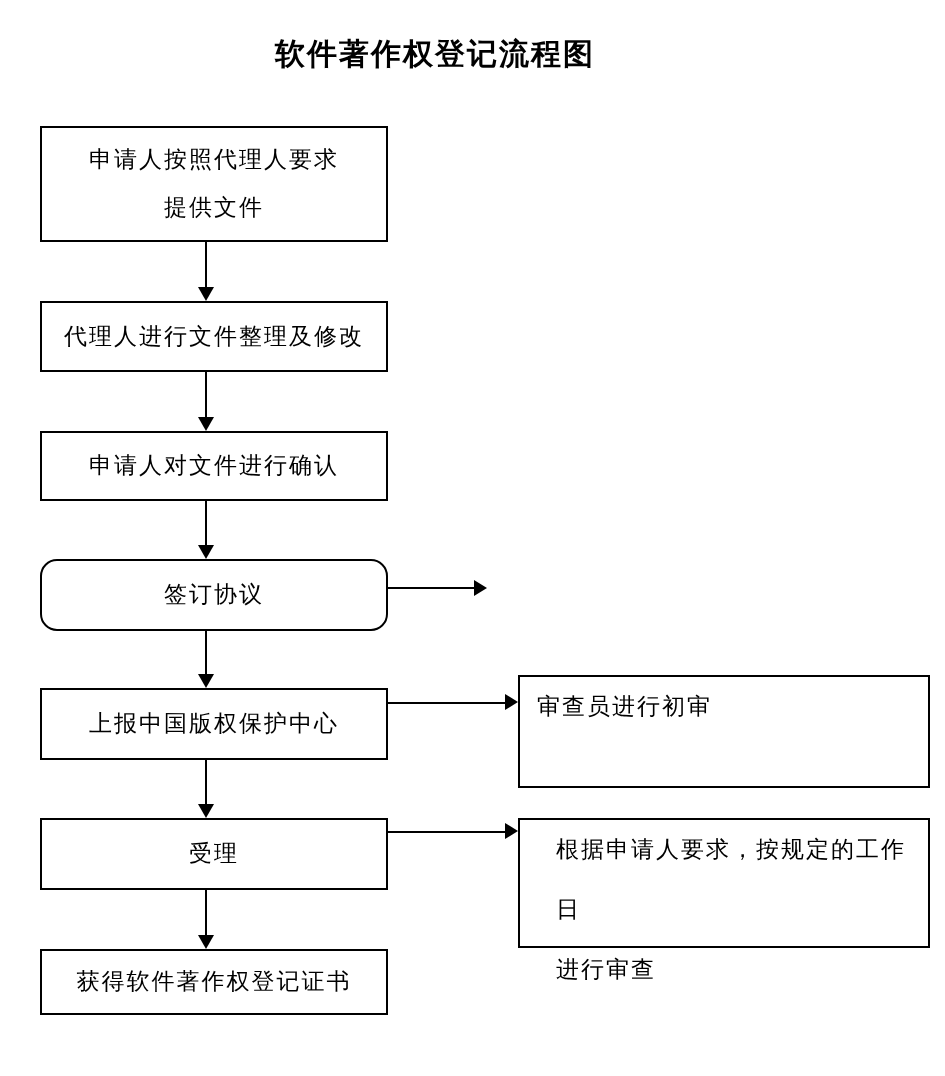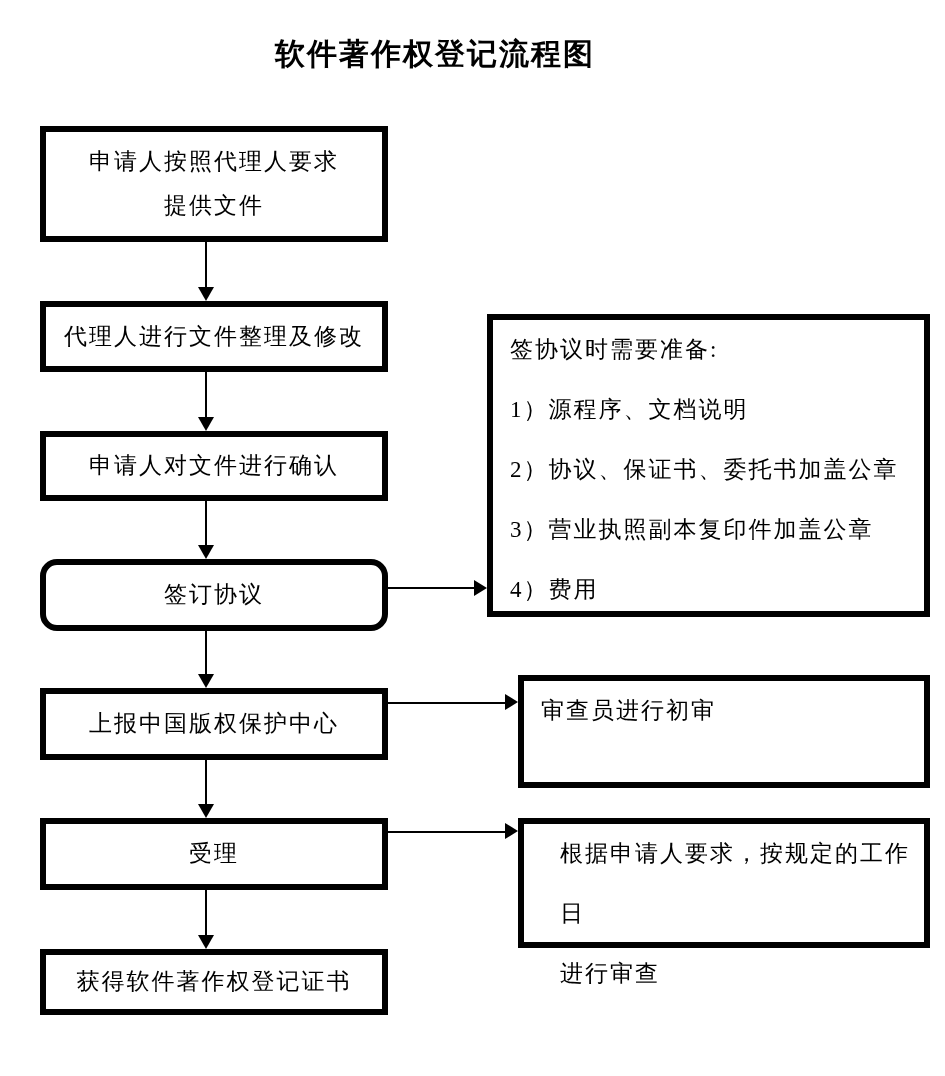--- a/index.html
+++ b/index.html
@@ -20,21 +20,21 @@
     margin: 0;
     text-align: center;
     font-size: 30px;
     font-weight: bold;
     letter-spacing: 2px;
     font-family: "Liberation Sans", "DejaVu Sans", sans-serif;
   }
   .box {
     position: absolute;
     box-sizing: border-box;
-    border: 6px solid #000000;
+    border: 2px solid #000000;
     background: #ffffff;
     font-size: 23px;
     letter-spacing: 2px;
     line-height: 1.3;
   }
   .step {
     display: flex;
     flex-direction: column;
     justify-content: space-evenly;
     align-items: center;
@@ -119,27 +119,20 @@
   </div>
 
   <div class="box step" id="step-6">
     <div>受理</div>
   </div>
 
   <div class="box step" id="step-7">
     <div>获得软件著作权登记证书</div>
   </div>
 
-  <div class="box note" id="note-1">
-    <div>签协议时需要准备:</div>
-    <div>1）源程序、文档说明</div>
-    <div>2）协议、保证书、委托书加盖公章</div>
-    <div>3）营业执照副本复印件加盖公章</div>
-    <div>4）费用</div>
-  </div>
 
   <div class="box note" id="note-2">
     <div>审查员进行初审</div>
   </div>
 
   <div class="box note" id="note-3">
     <div>根据申请人要求，按规定的工作日</div>
     <div>进行审查</div>
   </div>
 

